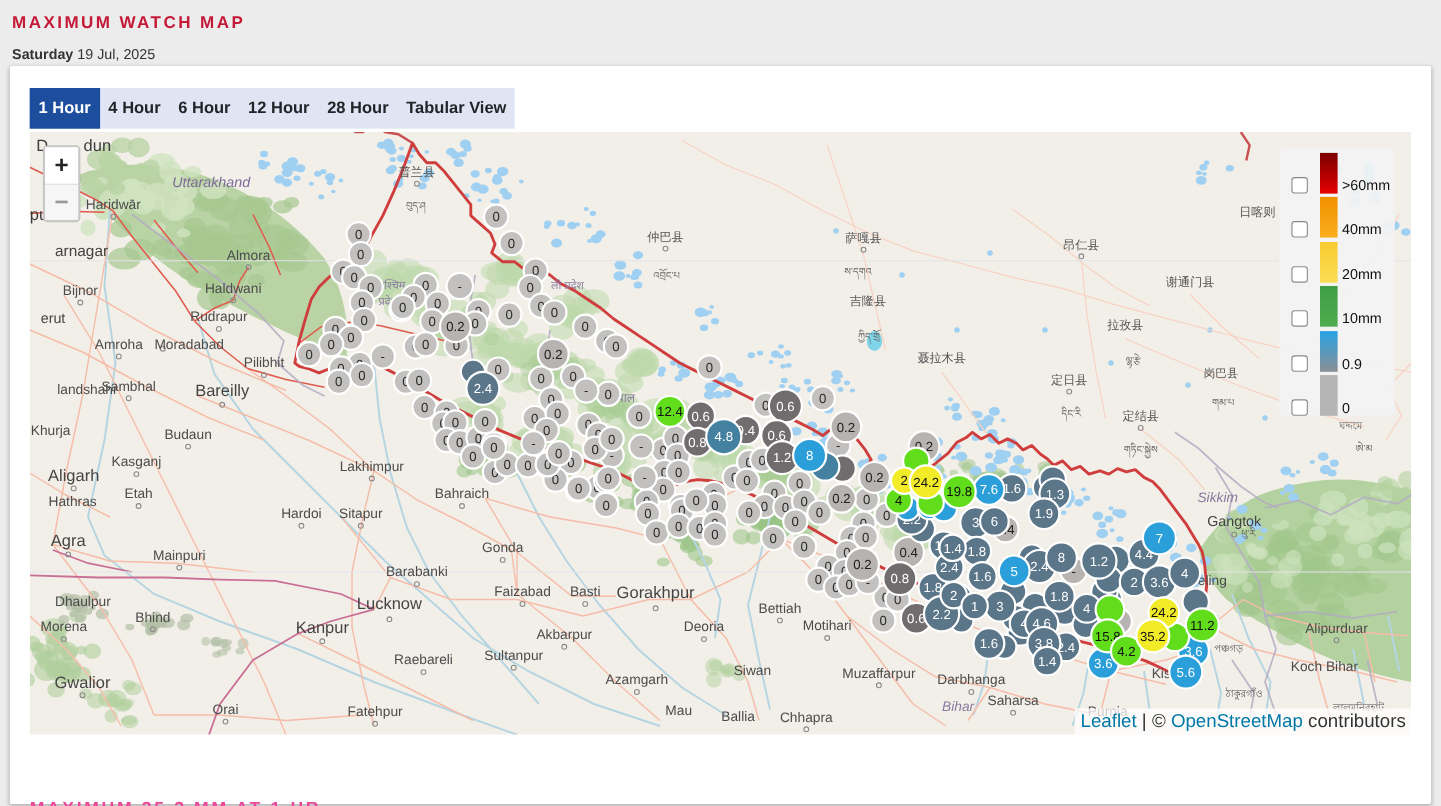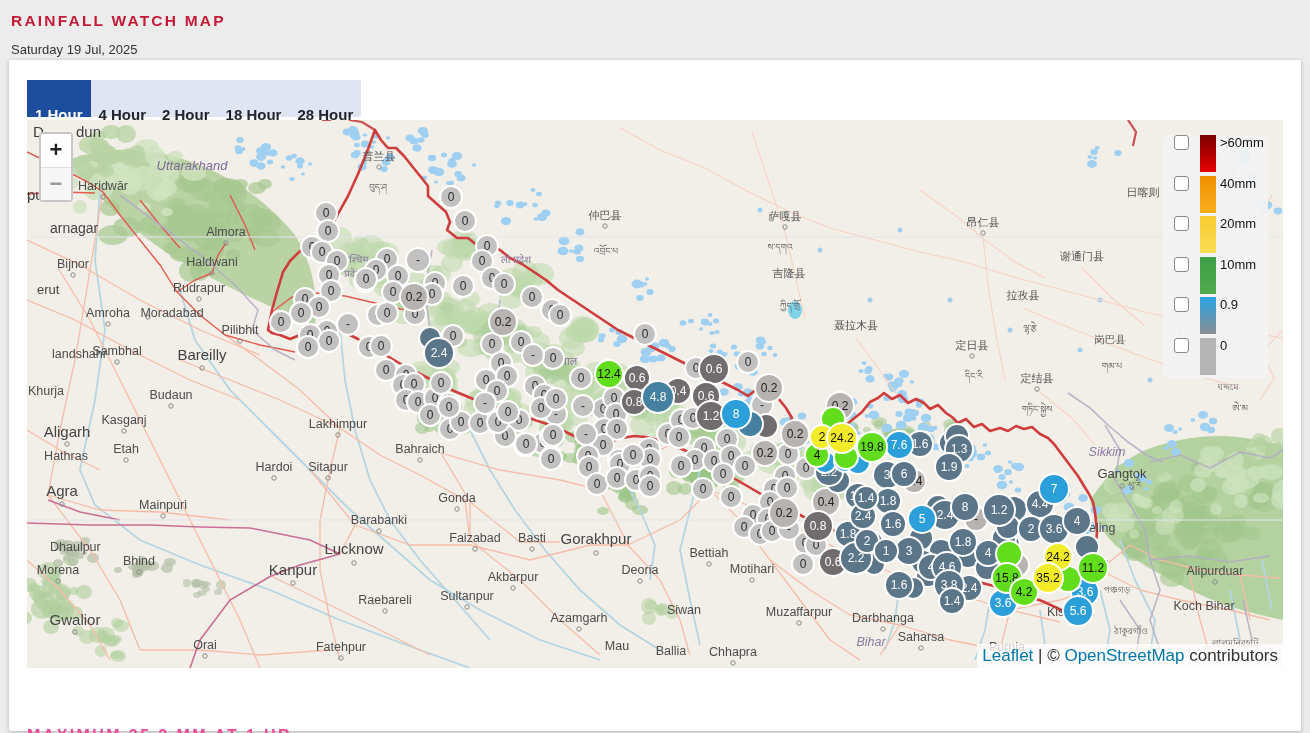--- a/index.html
+++ b/index.html
@@ -1,44 +1,45 @@
 <!DOCTYPE html>
 <html><head><meta charset="utf-8"><style>
 *{margin:0;padding:0;box-sizing:border-box}
 body{width:1310px;height:733px;background:#ececec;font-family:"Liberation Sans",sans-serif;position:relative;overflow:hidden}
 .title{position:absolute;left:11px;top:12px;font-size:15.5px;font-weight:bold;letter-spacing:2.2px;color:#c41937}
 .date{position:absolute;left:11px;top:42px;font-size:13px;color:#333}
-.date b{font-weight:normal}
+.date b{font-weight:bold}
 .card{position:absolute;left:9px;top:60px;width:1292px;height:671px;background:#fff;box-shadow:0 1px 4px rgba(0,0,0,.25);border-radius:2px}
 .tabs{position:absolute;left:18px;top:20px;height:37px;background:#dfe5f2;display:flex}
-.tab{font-size:15px;font-weight:bold;color:#212529;padding:16px 8px;line-height:37px}
+.tab{font-size:15px;font-weight:bold;color:#212529;padding:0 8px;line-height:37px}
 .tab.active{background:#1d4e9e;color:#fff}
 .mapwrap{position:absolute;left:18px;top:60px;width:1256px;height:548px;overflow:hidden}
 .zoomctl{position:absolute;left:12px;top:12px;width:34px;border:2px solid rgba(0,0,0,.22);border-radius:4px;background:#fff;z-index:5}
 .zbtn{width:30px;height:33px;text-align:center;font-size:22px;font-weight:bold;color:#222;line-height:31px;background:#fff}
 .zbtn+.zbtn{border-top:1px solid #ddd;color:#999;background:#f6f6f6}
 .legend{position:absolute;right:15px;top:15px;width:105px;background:rgba(243,243,243,.92);border-radius:4px;padding:0 0 0 11px;z-index:5}
-.lrow{display:flex;align-items:flex-start;height:40.5px}
+.lrow{display:flex;align-items:flex-end;height:40.5px}
 .lbox{width:15px;height:15px;background:#fff;border:1.5px solid #8a8a8a;border-radius:3px;margin-right:11px}
 .lbar{width:16px;height:37px;margin-right:4px}
 .llab{font-size:13px;color:#111}
 .attrib{position:absolute;right:0;bottom:0;background:rgba(255,255,255,.75);font-size:17px;color:#333;padding:2px 5px;z-index:5}
 .attrib a{color:#0078a8;text-decoration:none}
 .maxi{position:absolute;left:18px;top:667px;font-size:16px;font-weight:bold;letter-spacing:2.4px;color:#ec4899}
 </style></head>
 <body>
-<div class="title">RAINFALL WATCH MAP</div>
+<div class="title">MAXIMUM WATCH MAP</div>
 <div class="date"><b>Saturday</b> 19 Jul, 2025</div>
 <div class="card">
   <div class="tabs">
     <div class="tab active">1 Hour</div>
       <div class="tab">4 Hour</div>
-      <div class="tab">2 Hour</div>
-      <div class="tab">18 Hour</div>
+      <div class="tab">6 Hour</div>
+      <div class="tab">12 Hour</div>
       <div class="tab">28 Hour</div>
+      <div class="tab">Tabular View</div>
   </div>
   <div class="mapwrap">
     <svg width="1256" height="548" viewBox="0 0 1256 548" font-family="Liberation Sans, sans-serif">
 <rect width="1256" height="548" fill="#f2efe8"></rect>
 <path d="M 41 40 Q 93 20 153 38 Q 223 60 268 115 Q 293 155 288 205 L 263 195 Q 203 170 143 135 Q 83 95 41 40 Z" fill="#b9d3a5"></path>
 <ellipse cx="171" cy="99" rx="9" ry="6" fill="#a6c890" opacity="0.7"></ellipse>
 <ellipse cx="167" cy="63" rx="15" ry="9" fill="#a6c890" opacity="0.7"></ellipse>
 <ellipse cx="171" cy="101" rx="8" ry="7" fill="#a6c890" opacity="0.7"></ellipse>
 <ellipse cx="192" cy="102" rx="12" ry="10" fill="#a6c890" opacity="0.7"></ellipse>
 <ellipse cx="183" cy="132" rx="14" ry="8" fill="#a6c890" opacity="0.7"></ellipse>

